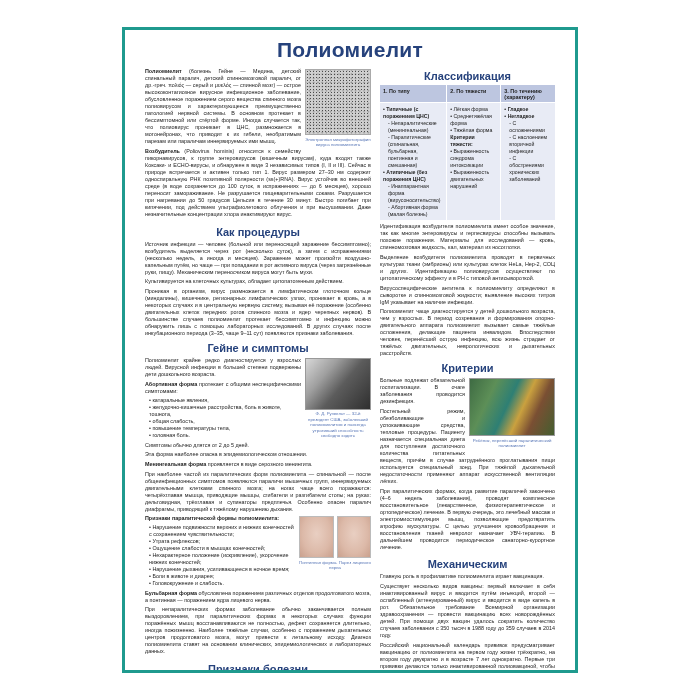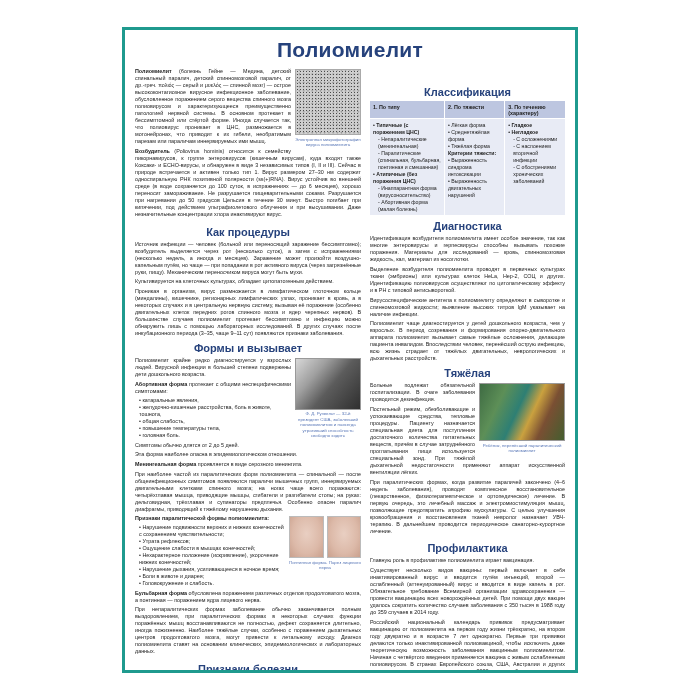--- a/index.html
+++ b/index.html
@@ -4,21 +4,21 @@
 <style>
   html,body{margin:0;padding:0;}
   body{
     width:700px;height:700px;position:relative;background:#ffffff;
     font-family:"Liberation Sans","DejaVu Sans",sans-serif;color:#222;
     overflow:hidden;
   }
   .poster{
     position:absolute;left:122px;top:27px;width:456px;height:646px;
     border:3px solid #1f9a8e;background:#fff;box-sizing:border-box;
-    padding:6px 10px 8px;overflow:hidden;
+    padding:6px 20px 8px;overflow:hidden;
   }
   .title{
     text-align:center;font-size:21px;font-weight:bold;color:#26427c;
     margin:2px 0 6px;letter-spacing:.3px;
   }
   .cols{display:flex;gap:9px;align-items:flex-start;}
   .col-left{width:226px;flex:none;}
   .col-right{flex:1;min-width:0;}
   .h2{
     text-align:center;font-size:11px;font-weight:600;color:#26427c;
@@ -68,21 +68,21 @@
         </div>
         <p><span class="b">Полиомиелит</span><span> (болезнь Гейне — Медина, детский спинальный паралич, детский спинномозговой паралич, от др.-греч. πολιός — серый и μυελός — спинной мозг) — острое высококонтагиозное вирусное инфекционное заболевание, обусловленное поражением серого вещества спинного мозга полиовирусом и характеризующееся преимущественно патологией нервной системы. В основном протекает в бессимптомной или стёртой форме. Иногда случается так, что полиовирус проникает в ЦНС, размножается в мотонейронах, что приводит к их гибели, необратимым парезам или параличам иннервируемых ими мышц.</span></p>
         <p><span class="b">Возбудитель</span><span> (Poliovirus hominis) относится к семейству пикорнавирусов, к группе энтеровирусов (кишечным вирусам), куда входят также Коксаки- и ECHO-вирусы, и обнаружен в виде 3 независимых типов (I, II и III). Сейчас в природе встречается и активен только тип 1. Вирус размером 27–30 нм содержит односпиральную РНК позитивной полярности (ss(+)RNA). Вирус устойчив во внешней среде (в воде сохраняется до 100 суток, в испражнениях — до 6 месяцев), хорошо переносит замораживание. Не разрушается пищеварительными соками. Разрушается при нагревании до 50 градусов Цельсия в течение 30 минут. Быстро погибает при кипячении, под действием ультрафиолетового облучения и при высушивании. Даже незначительные концентрации хлора инактивируют вирус.</span></p>
       </div>
 
       <div class="h2">Как процедуры</div>
       <p>Источник инфекции — человек (больной или переносящий заражение бессимптомно); возбудитель выделяется через рот (несколько суток), а затем с испражнениями (несколько недель, а иногда и месяцев). Заражение может произойти воздушно-капельным путём, но чаще — при попадании в рот активного вируса (через загрязнённые руки, пищу). Механическим переносчиком вируса могут быть мухи.</p>
       <p>Культивируется на клеточных культурах, обладает цитопатогенным действием.</p>
       <p>Проникая в организм, вирус размножается в лимфатическом глоточном кольце (миндалины), кишечнике, регионарных лимфатических узлах, проникает в кровь, а в некоторых случаях и в центральную нервную систему, вызывая её поражение (особенно двигательных клеток передних рогов спинного мозга и ядер черепных нервов). В большинстве случаев полиомиелит протекает бессимптомно и инфекцию можно обнаружить лишь с помощью лабораторных исследований. В других случаях после инкубационного периода (3–35, чаще 9–11 сут) появляются признаки заболевания.</p>
 
-      <div class="h2">Формы и вызывает</div>
+      <div class="h2">Гейне и симптомы</div>
       <div class="clearfix">
         <div class="figR" style="width:66px;">
           <div class="img-photo"></div>
           <div class="cap">Ф. Д. Рузвельт — 32-й президент США, заболевший полиомиелитом и навсегда утративший способность свободно ходить</div>
         </div>
         <p>Полиомиелит крайне редко диагностируется у взрослых людей. Вирусной инфекции в большей степени подвержены дети дошкольного возраста.</p>
         <p><span class="b">Абортивная форма</span><span> протекает с общими неспецифическими симптомами:</span></p>
         <ul>
           <li>катаральные явления,</li>
           <li>желудочно-кишечные расстройства, боль в животе, тошнота,</li>
@@ -117,21 +117,21 @@
         <p><span class="b">Бульбарная форма</span><span> обусловлена поражением различных отделов продолговатого мозга, а понтинная — поражением ядра лицевого нерва.</span></p>
         <p>При непаралитических формах заболевание обычно заканчивается полным выздоровлением, при паралитических формах в некоторых случаях функции поражённых мышц восстанавливаются не полностью, дефект сохраняется длительно, иногда пожизненно. Наиболее тяжёлые случаи, особенно с поражением дыхательных центров продолговатого мозга, могут привести к летальному исходу. Диагноз полиомиелита ставят на основании клинических, эпидемиологических и лабораторных данных.</p>
       </div>
 
       <div class="h2">Признаки болезни</div>
 
     </div>
 
     <div class="col-right">
 
-      <div class="h2" style="margin-top:18px;">Классификация</div>
+      <div class="h2" style="margin-top:2px;">Классификация</div>
       <div class="cls">
         <div class="hc">1. По типу</div>
         <div class="hc">2. По тяжести</div>
         <div class="hc">3. По течению (характеру)</div>
         <div class="bc">
           <div class="it l1 nb">Типичные (с поражением ЦНС)</div>
           <div class="it l2">Непаралитические (менингеальная)</div>
           <div class="it l2">Паралитические (спинальная, бульбарная, понтинная и смешанная)</div>
           <div class="it l1 nb">Атипичные (без поражения ЦНС)</div>
           <div class="it l2">Инаппарантная форма (вирусоносительство)</div>
@@ -147,37 +147,36 @@
         </div>
         <div class="bc">
           <div class="it l1 nb">Гладкое</div>
           <div class="it l1 nb">Негладкое</div>
           <div class="it l2">С осложнениями</div>
           <div class="it l2">С наслоением вторичной инфекции</div>
           <div class="it l2">С обострениями хронических заболеваний</div>
         </div>
       </div>
 
-      <div class="h2">Диагностика</div>
       <p>Идентификация возбудителя полиомиелита имеет особое значение, так как многие энтеровирусы и герпесвирусы способны вызывать похожие поражения. Материалы для исследований — кровь, спинномозговая жидкость, кал, материал из носоглотки.</p>
       <p>Выделение возбудителя полиомиелита проводят в первичных культурах ткани (эмбрионы) или культурах клеток HeLa, Hep-2, СОЦ и других. Идентификацию полиовирусов осуществляют по цитопатическому эффекту и в РН с типовой антисывороткой.</p>
       <p>Вирусоспецифические антитела к полиомиелиту определяют в сыворотке и спинномозговой жидкости; выявление высоких титров IgM указывает на наличие инфекции.</p>
       <p>Полиомиелит чаще диагностируется у детей дошкольного возраста, чем у взрослых. В период созревания и формирования опорно-двигательного аппарата полиомиелит вызывает самые тяжёлые осложнения, делающие пациента инвалидом. Впоследствии человек, перенёсший острую инфекцию, всю жизнь страдает от тяжёлых двигательных, неврологических и дыхательных расстройств.</p>
 
-      <div class="h2">Тяжёлая</div>
+      <div class="h2">Критерии</div>
       <div class="clearfix">
         <div class="figR" style="width:86px;">
           <div class="img-child"></div>
           <div class="cap">Ребёнок, перенёсший паралитический полиомиелит</div>
         </div>
         <p>Больные подлежат обязательной госпитализации. В очаге заболевания проводится дезинфекция.</p>
         <p>Постельный режим, обезболивающие и успокаивающие средства, тепловые процедуры. Пациенту назначается специальная диета для поступления достаточного количества питательных веществ, причём в случае затруднённого проглатывания пищи используется специальный зонд. При тяжёлой дыхательной недостаточности применяют аппарат искусственной вентиляции лёгких.</p>
         <p>При паралитических формах, когда развитие параличей закончено (4–6 недель заболевания), проводят комплексное восстановительное (лекарственное, физиотерапевтическое и ортопедическое) лечение. В первую очередь, это лечебный массаж и электромиостимуляция мышц, позволяющие предотвратить атрофию мускулатуры. С целью улучшения кровообращения и восстановления тканей невролог назначает УВЧ-терапию. В дальнейшем проводится периодическое санаторно-курортное лечение.</p>
       </div>
 
-      <div class="h2">Профилактика</div>
+      <div class="h2">Механическим</div>
       <p>Главную роль в профилактике полиомиелита играет вакцинация.</p>
       <p>Существует несколько видов вакцины: первый включает в себя инактивированный вирус и вводится путём инъекций, второй — ослабленный (аттенуированный) вирус и вводится в виде капель в рот. Обязательное требование Всемирной организации здравоохранения — провести вакцинацию всех новорождённых детей. При помощи двух вакцин удалось сократить количество случаев заболевания с 350 тысяч в 1988 году до 359 случаев в 2014 году.</p>
       <p>Российский национальный календарь прививок предусматривает вакцинацию от полиомиелита на первом году жизни трёхкратно, на втором году двукратно и в возрасте 7 лет однократно. Первые три прививки делаются только инактивированной полиовакциной, чтобы исключить даже теоретическую возможность заболевания вакцинным полиомиелитом. Начиная с четвёртого введения применяется вакцина с живым ослабленным полиовирусом. В странах Европейского союза, США, Австралии и других экономически развитых государствах с 2002 года не было выявлено ни одного случая заболевания полиомиелитом, потому в этих странах с 2013 года применяются исключительно инактивированные (то есть не живые) полиовакцины. Это позволило полностью исключить возникновение случаев вакцинного полиомиелита.</p>
 
     </div>
   </div>
 </div>
 
 </body></html>

